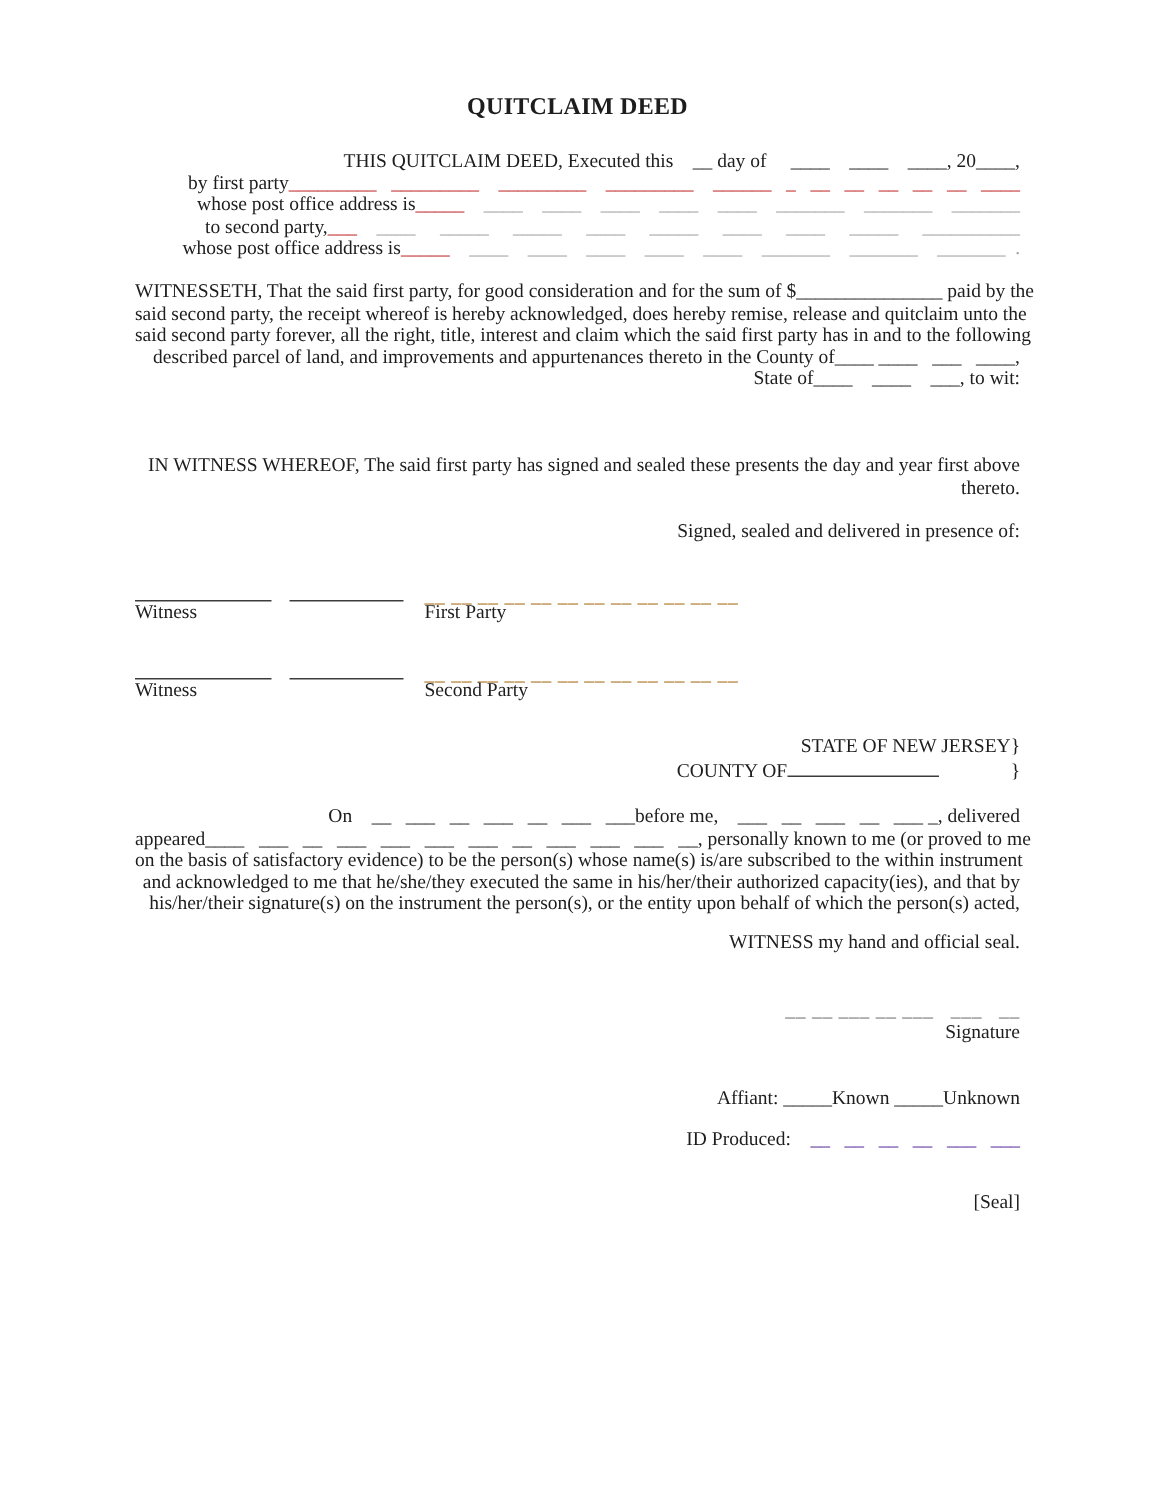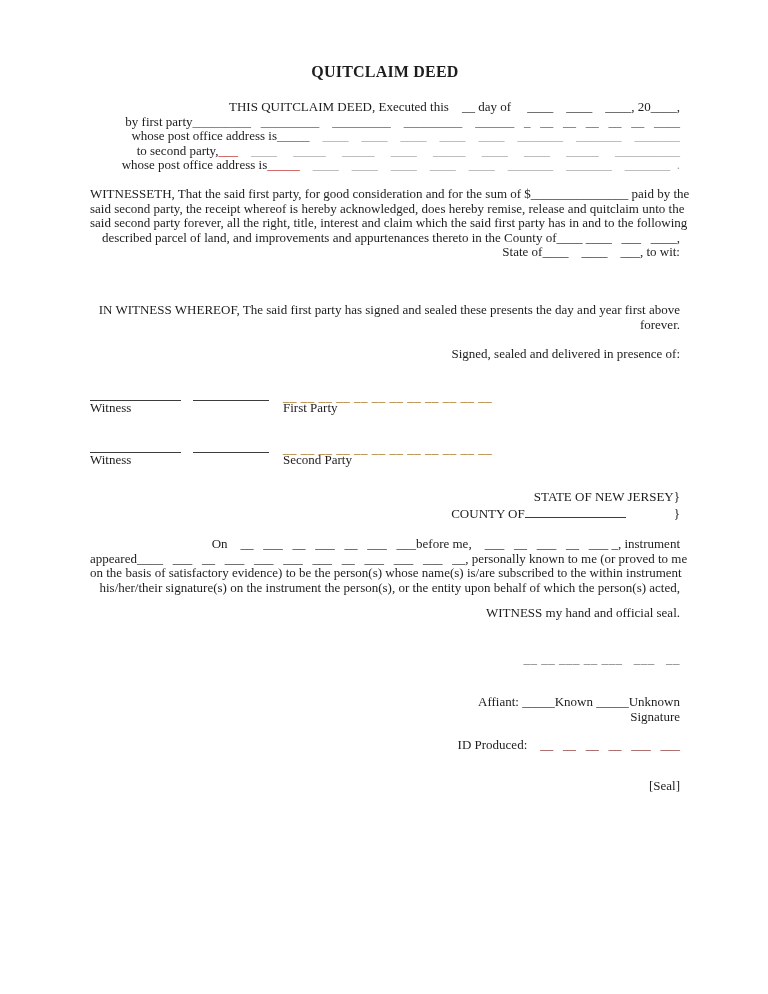--- a/index.html
+++ b/index.html
@@ -42,21 +42,21 @@
   .state  { margin-top:22px; }
   .state-label { display:inline-block; width:211px; }
   .cline { display:inline-block; width:101px; height:13px; border-bottom:1px solid #3c3c3c; }
   .county-brace { margin-left:48px; }
 
   .notary { margin-top:15px; }
   .wseal  { margin-top:11px; }
   .sigblank { margin-top:31px; color:#6a6a6a; letter-spacing:.5px; }
   .affiant { margin-top:29px; }
   .idp     { margin-top:13px; }
-  .idp .g2 { color:#7f1d1d;margin-top:40px; }
+  .idp .g2 { color:#4c1d95;margin-top:40px; }
   .sealtag { margin-top:27px; }
 </style>
 </head>
 <body>
 
 <div class="page">
   <div class="content">
 
     <h1 class="title">QUITCLAIM DEED</h1>
 
@@ -71,52 +71,53 @@
     <div class="witnesseth">
       <div class="line">WITNESSETH, That the said first party, for good consideration and for the sum of $_______________ paid by the</div>
       <div class="line">said second party, the receipt whereof is hereby acknowledged, does hereby remise, release and quitclaim unto the</div>
       <div class="line">said second party forever, all the right, title, interest and claim which the said first party has in and to the following</div>
       <div class="line">described parcel of land, and improvements and appurtenances thereto in the County of____ ____   ___   ____,</div>
       <div class="line">State of____    ____    ___, to wit:</div>
     </div>
 
     <div class="inwitness">
       <div class="line">IN WITNESS WHEREOF, The said first party has signed and sealed these presents the day and year first above</div>
-      <div class="line">forever.</div>
+      <div class="line">thereto.</div>
     </div>
 
     <div class="line presence">Signed, sealed and delivered in presence of:</div>
 
     <div class="sig-lines"><span class="sline w1"></span><span class="sline w2"></span><span class="dash">__ __ __ __ __ __ __ __ __ __ __ __</span></div>
     <div class="sig-labels">
       <span class="lab-witness">Witness</span>
       <span class="lab-party">First Party</span>
     </div>
 
     <div class="sig-lines second"><span class="sline w1"></span><span class="sline w2"></span><span class="dash">__ __ __ __ __ __ __ __ __ __ __ __</span></div>
     <div class="sig-labels">
       <span class="lab-witness">Witness</span>
       <span class="lab-party">Second Party</span>
     </div>
 
     <div class="line state"><span class="state-label">STATE OF NEW JERSEY</span><span>}</span></div>
     <div class="line county"><span>COUNTY OF</span><span class="cline"></span><span class="county-brace">}</span></div>
 
     <div class="notary">
-      <div class="line">On    __   ___   __   ___   __   ___   ___before me,    ___   __   ___   __   ___ _, instrument</div>
+      <div class="line">On    __   ___   __   ___   __   ___   ___before me,    ___   __   ___   __   ___ _, delivered</div>
       <div class="line">appeared____   ___   __   ___   ___   ___   ___   __   ___   ___   ___   __, personally known to me (or proved to me</div>
       <div class="line">on the basis of satisfactory evidence) to be the person(s) whose name(s) is/are subscribed to the within instrument</div>
+      <div class="line">and acknowledged to me that he/she/they executed the same in his/her/their authorized capacity(ies), and that by</div>
       <div class="line">his/her/their signature(s) on the instrument the person(s), or the entity upon behalf of which the person(s) acted,</div>
     </div>
 
     <div class="line wseal">WITNESS my hand and official seal.</div>
 
     <div class="line sigblank">__ __ ___ __ ___   ___   __</div>
+    <div class="line">Signature</div>
+
     <div class="line affiant">Affiant: _____Known _____Unknown</div>
-
-    <div class="line">Signature</div>
 
     <div class="line idp"><span>ID Produced:</span><span class="g2">    __   __   __   __   ___   ___</span></div>
 
     <div class="line sealtag">[Seal]</div>
 
   </div>
 </div>
 
 </body></html>

